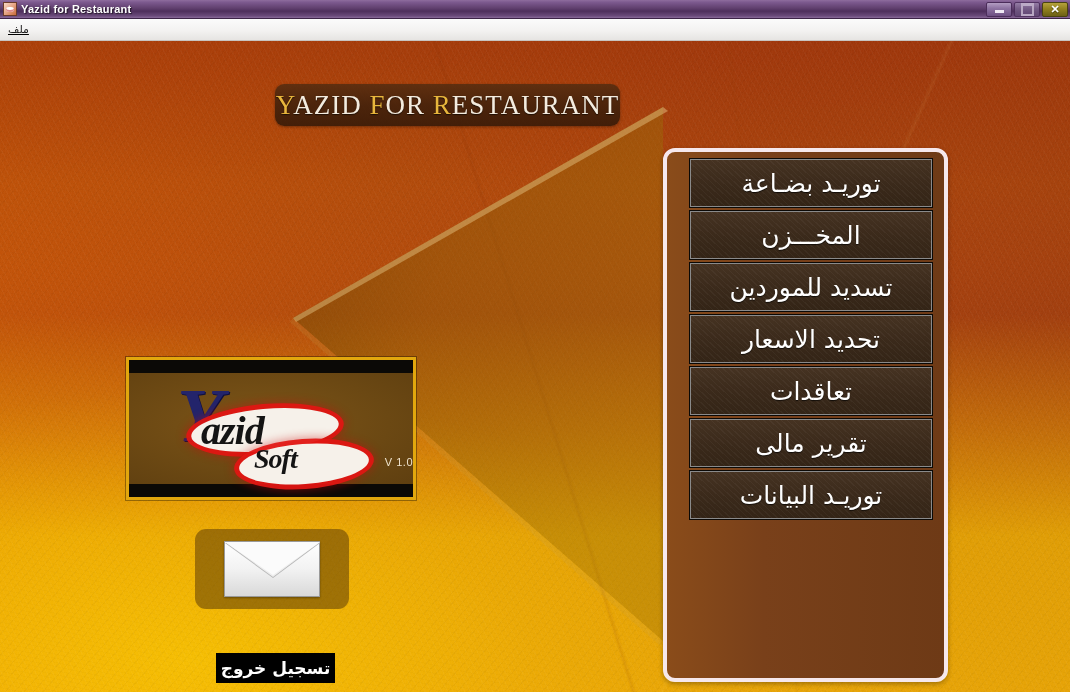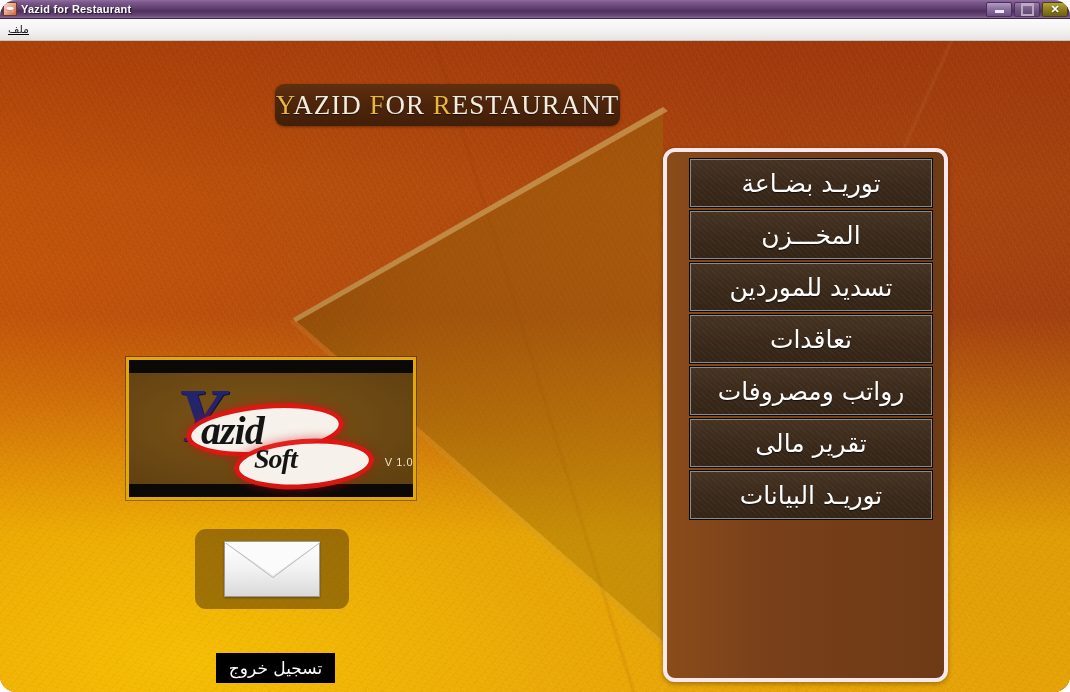--- a/index.html
+++ b/index.html
@@ -9,21 +9,20 @@
     width: 1070px; height: 692px;
     overflow: hidden;
     font-family: "Liberation Sans", sans-serif;
   }
 
   #app {
     position: relative;
     width: 1070px; height: 692px;
     background: #d8d4dc;
     overflow: hidden;
-    border-radius: 16px;
   }
 
   
   .titlebar {
     position: absolute; top: 0; left: 0;
     width: 1070px; height: 19px;
     background: linear-gradient(to bottom,
        #8f6d9e 0%, #7d5a8f 12%, #61406f 45%, #4e2f5c 62%, #6a4a7a 88%, #8a6a9a 100%);
     border-bottom: 1px solid #3d2448;
     display: flex; align-items: center;
@@ -256,21 +255,21 @@
   
   .logout-btn {
     position: absolute; left: 216px; top: 612px;
     width: 119px; height: 30px;
     background: #000000;
     display: flex; align-items: center; justify-content: center;
   }
   .logout-text {
     color: #ffffff; font-size: 17px;
     font-family: "DejaVu Sans", sans-serif;
-    direction: rtl; white-space: nowrap;
+    direction: rtl; white-space: nowrap; font-weight: bold;
   }
 
   
   .menu-panel {
     position: absolute; left: 663px; top: 107px;
     width: 285px; height: 534px;
     background: linear-gradient(to right, #8a4c1a 0%, #79401a 35%, #6e3a16 100%);
     border: 4px solid #f6e8ec;
     border-radius: 12px;
     box-shadow: 0 2px 5px rgba(0,0,0,.30);
@@ -364,24 +363,24 @@
       <div class="menu-item">
         <span class="menu-item-label">توريـد بضـاعة</span>
       </div>
       <div class="menu-item">
         <span class="menu-item-label">المخـــزن</span>
       </div>
       <div class="menu-item">
         <span class="menu-item-label">تسديد للموردين</span>
       </div>
       <div class="menu-item">
+        <span class="menu-item-label">تحديد الاسعار</span>
+      </div>
+      <div class="menu-item">
         <span class="menu-item-label">تعاقدات</span>
-      </div>
-      <div class="menu-item">
-        <span class="menu-item-label">رواتب ومصروفات</span>
       </div>
       <div class="menu-item">
         <span class="menu-item-label">تقرير مالى</span>
       </div>
       <div class="menu-item">
         <span class="menu-item-label">توريـد البيانات</span>
       </div>
     </div>
 
   </div>

